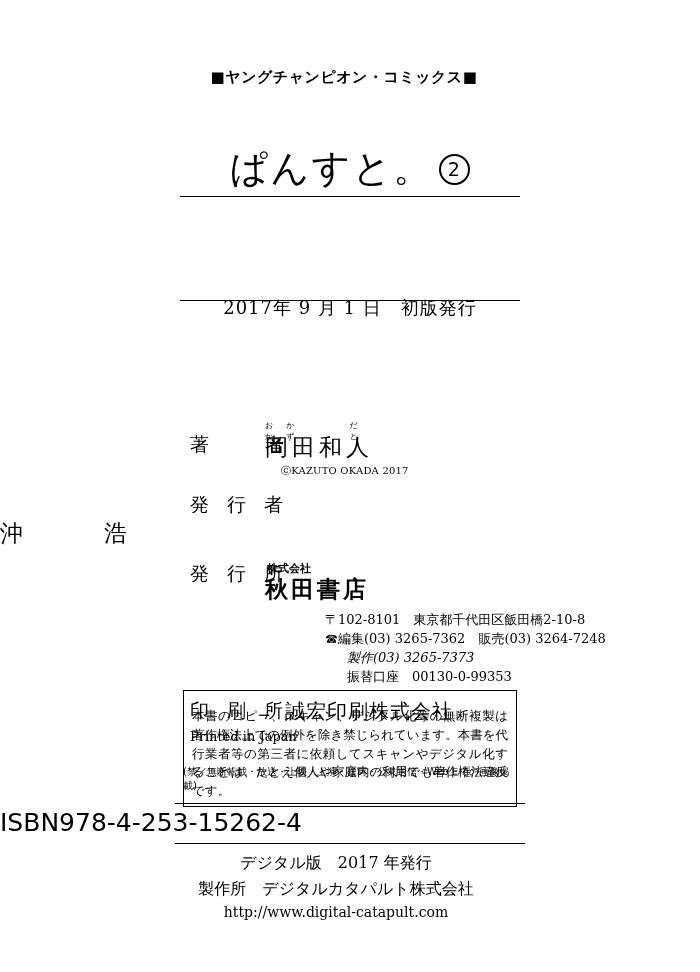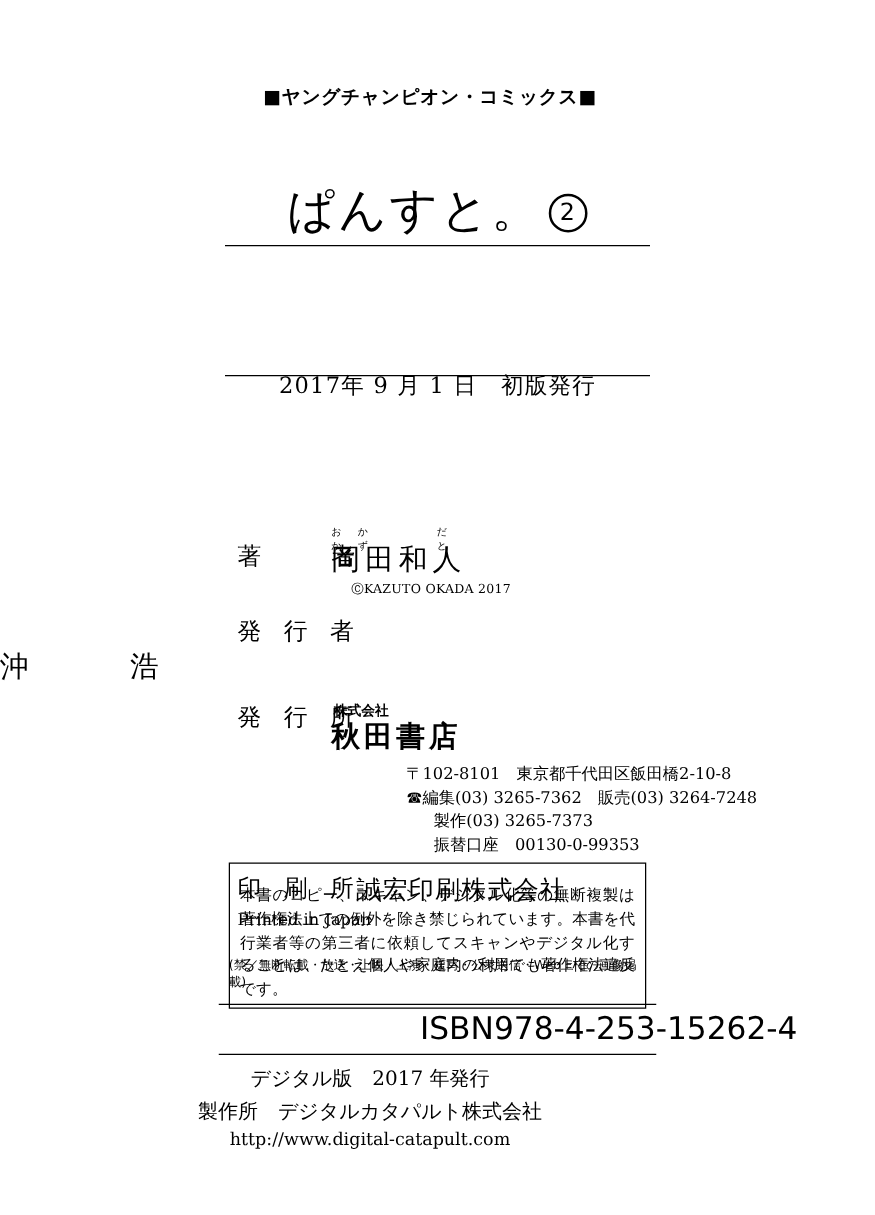--- a/index.html
+++ b/index.html
@@ -195,21 +195,21 @@
     font-family: "DejaVu Sans", sans-serif;
     letter-spacing: 0;
   }
 
   
   .isbn {
     position: absolute;
     top: 808px;
     left: 0;
     width: 638px;
-    text-align: right;
+    text-align: left;
     font-size: 25px;
     font-family: "DejaVu Sans", sans-serif;
     letter-spacing: 0px;
   }
   .rule-isbn-top {
     position: absolute;
     top: 803px;
     left: 175px;
     width: 350px;
     border-top: 1.5px solid #000;
@@ -225,20 +225,21 @@
   
   .digital-footer {
     position: absolute;
     top: 850px;
     left: 0;
     width: 592px;
     text-align: center;
     font-size: 16px;
     line-height: 1.6;
     font-family: "DejaVu Serif", serif;
+    padding-left: 40px;
   }
   .digital-footer .url {
     font-size: 14px;
     font-family: "DejaVu Serif", serif;
   }
 </style>
 </head>
 <body>
 
 <div class="page">
@@ -276,21 +277,21 @@
     </div>
 
     <div class="cp-row" style="margin-top:12px;">
       <div class="cp-label">発 行 所</div>
       <div class="cp-value">
         <span class="corp-prefix">株式会社</span>
         <span class="publisher-name">秋田書店</span>
         <div class="addr-block">
           <div>〒102-8101　東京都千代田区飯田橋2-10-8</div>
           <div>☎編集(03) 3265-7362　販売(03) 3264-7248</div>
-          <div style="padding-left:22px;">製作(03) 3265-7373</div>
+          <div style="padding-left:22px;font-style:italic;">製作(03) 3265-7373</div>
           <div style="padding-left:22px;">振替口座　00130-0-99353</div>
         </div>
       </div>
     </div>
 
     <div class="cp-row" style="margin-top:12px;gap:20px;">
       <div class="cp-label">印 刷 所</div>
       <div class="cp-value">
         <span class="printer-name">誠宏印刷株式会社</span>
       </div>

